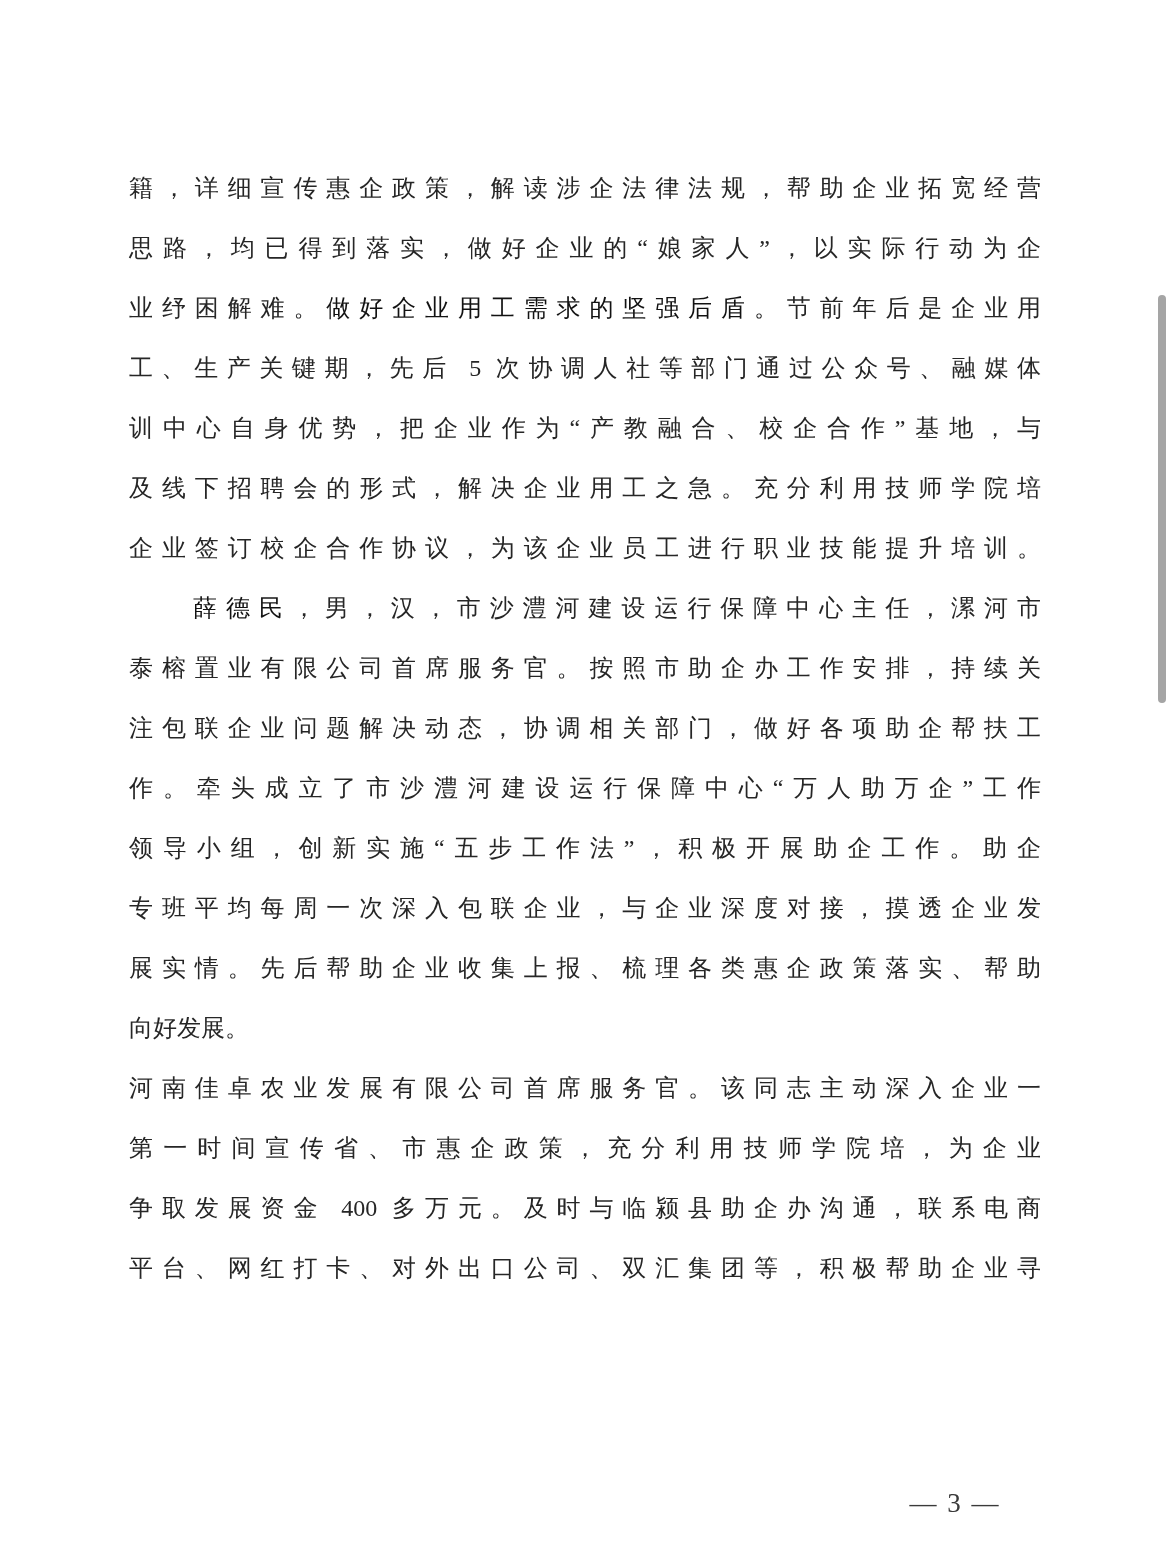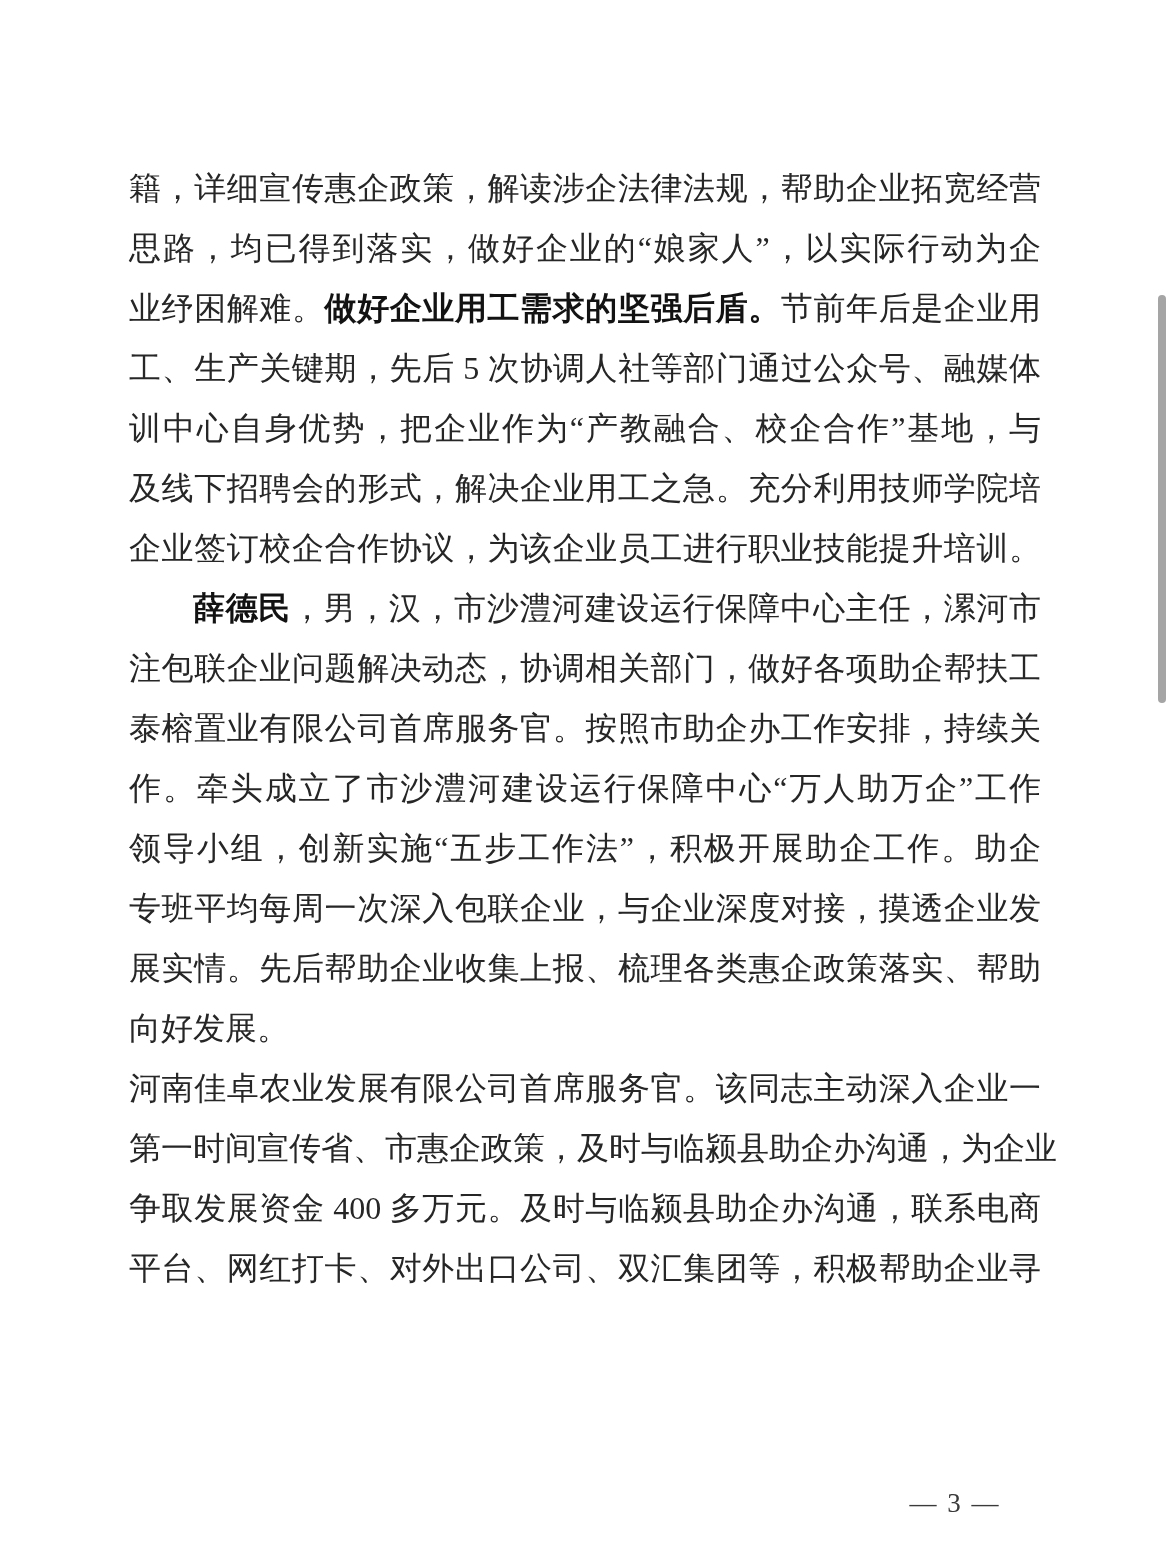--- a/index.html
+++ b/index.html
@@ -22,30 +22,30 @@
   }
   #doc {
     position: absolute;
     left: 129px;
     top: 158px;
     width: 912px;
   }
   .line {
     height: 60px;
     line-height: 60px;
-    font-size: 32px;
+    font-size: 24px;
     color: var(--text);
     text-align: justify;
     text-align-last: justify;
     white-space: nowrap;
   }
   .line.indent { padding-left: 64px; }
   .line.nj { text-align-last: left; }
   .b {
-    font-weight: 700;
+    font-weight: 400;
     color: var(--bold_text);
   }
   #pageno {
     position: absolute;
     top: 1481px;
     left: 845px;
     width: 220px;
     height: 44px;
     line-height: 44px;
     text-align: center;
@@ -68,28 +68,28 @@
 
 <div id="doc">
   <div class="line"><span>籍，详细宣传惠企政策，解读涉企法律法规，帮助企业拓宽经营</span></div>
   <div class="line"><span>思路，均已得到落实，做好企业的“娘家人”，以实际行动为企</span></div>
   <div class="line"><span>业纾困解难。</span><span class="b">做好企业用工需求的坚强后盾。</span><span>节前年后是企业用</span></div>
   <div class="line"><span>工、生产关键期，先后 5 次协调人社等部门通过公众号、融媒体</span></div>
   <div class="line"><span>训中心自身优势，把企业作为“产教融合、校企合作”基地，与</span></div>
   <div class="line"><span>及线下招聘会的形式，解决企业用工之急。充分利用技师学院培</span></div>
   <div class="line"><span>企业签订校企合作协议，为该企业员工进行职业技能提升培训。</span></div>
   <div class="line indent"><span class="b">薛德民</span><span>，男，汉，市沙澧河建设运行保障中心主任，漯河市</span></div>
+  <div class="line"><span>泰榕置业有限公司首席服务官。按照市助企办工作安排，持续关</span></div>
   <div class="line"><span>注包联企业问题解决动态，协调相关部门，做好各项助企帮扶工</span></div>
-  <div class="line"><span>泰榕置业有限公司首席服务官。按照市助企办工作安排，持续关</span></div>
   <div class="line"><span>作。牵头成立了市沙澧河建设运行保障中心“万人助万企”工作</span></div>
   <div class="line"><span>领导小组，创新实施“五步工作法”，积极开展助企工作。助企</span></div>
   <div class="line"><span>专班平均每周一次深入包联企业，与企业深度对接，摸透企业发</span></div>
   <div class="line"><span>展实情。先后帮助企业收集上报、梳理各类惠企政策落实、帮助</span></div>
   <div class="line nj"><span>向好发展。</span></div>
   <div class="line"><span>河南佳卓农业发展有限公司首席服务官。该同志主动深入企业一</span></div>
-  <div class="line"><span>第一时间宣传省、市惠企政策，及时与临颍县助企办沟通，为企业</span></div>
+  <div class="line"><span>第一时间宣传省、市惠企政策，充分利用技师学院培，为企业</span></div>
   <div class="line"><span>争取发展资金 400 多万元。及时与临颍县助企办沟通，联系电商</span></div>
   <div class="line"><span>平台、网红打卡、对外出口公司、双汇集团等，积极帮助企业寻</span></div>
 </div>
 
 <div id="pageno">— 3 —</div>
 
 <div id="scrollbar"></div>
 
 </body></html>

